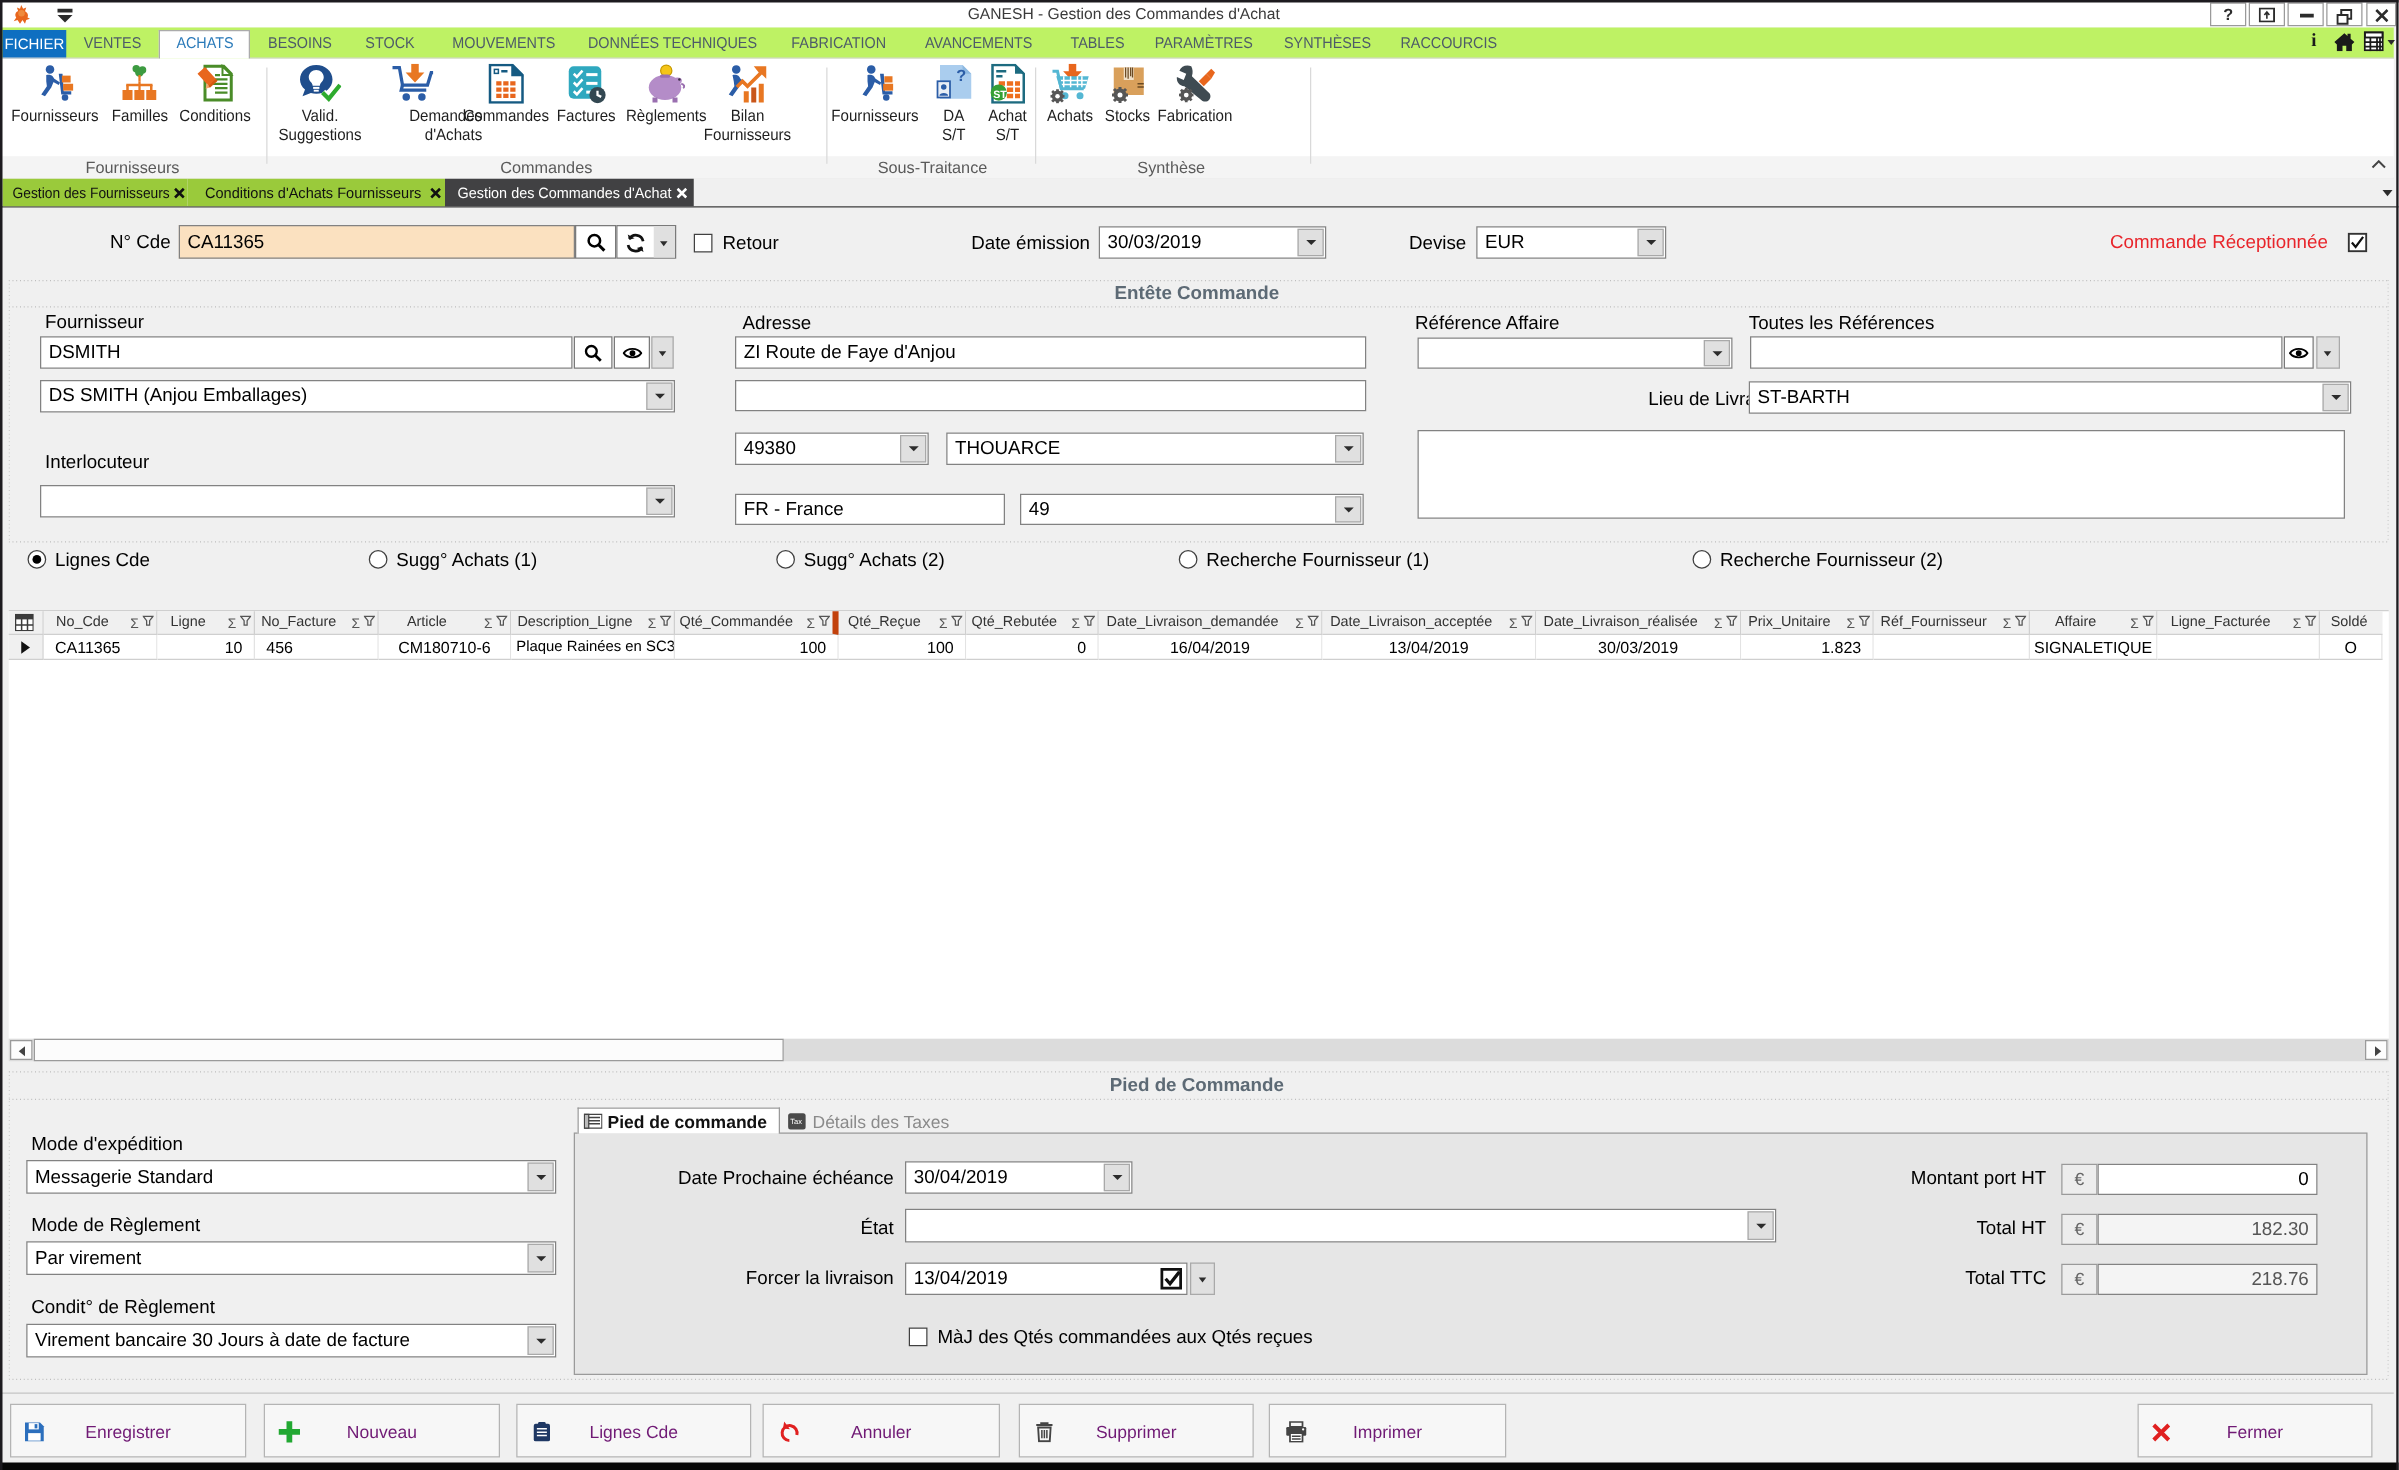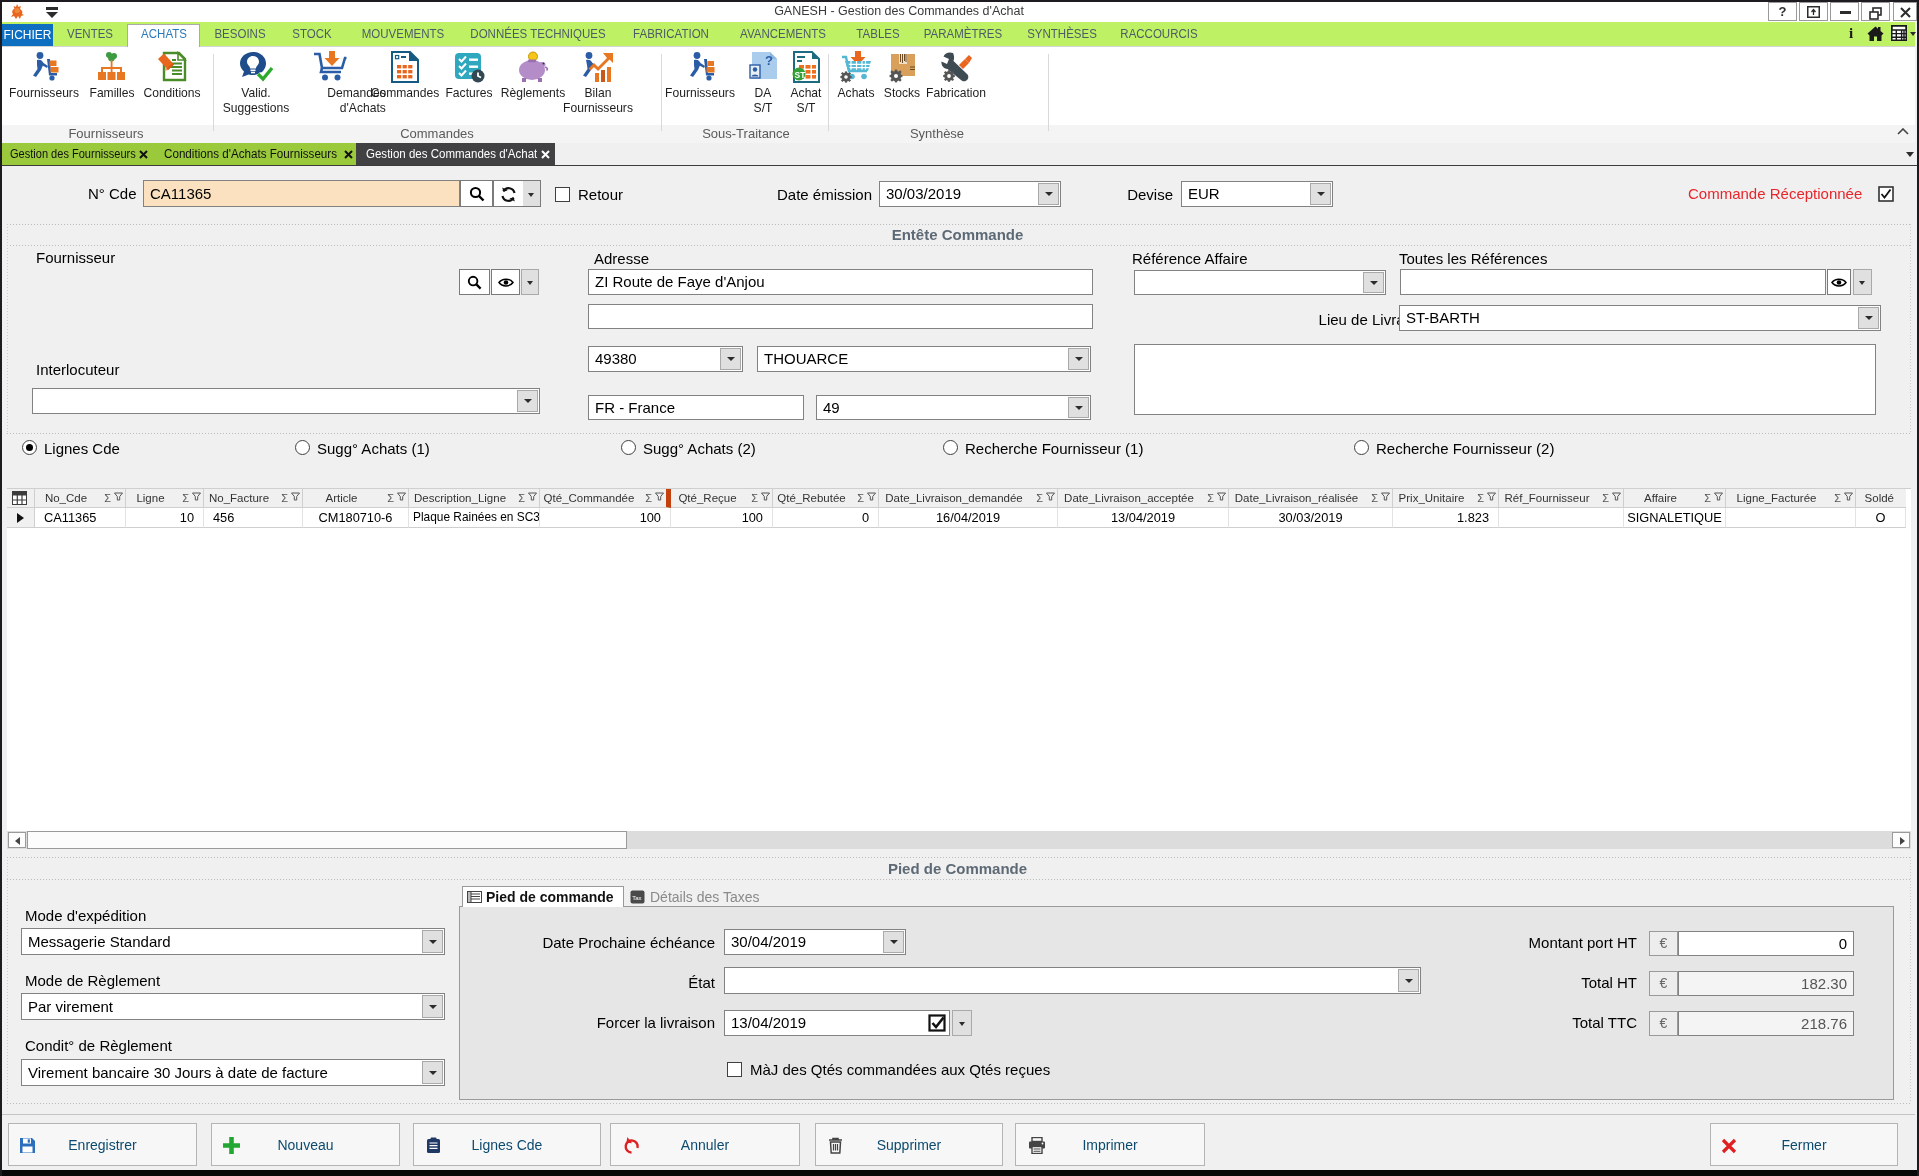--- a/index.html
+++ b/index.html
@@ -17,21 +17,21 @@
 .radio.sel:after { content:""; position:absolute; left:3px; top:3px; width:7px; height:7px; border-radius:50%; background:#000; }
 .dotline { position:absolute; height:1px; background-image:linear-gradient(to right,#bbb 1px, transparent 1px); background-size:3px 1px; }
 .dotcol { position:absolute; width:1px; background-image:linear-gradient(to bottom,#ccc 1px, transparent 1px); background-size:1px 3px; }
 .sech { position:absolute; font-size:15px; font-weight:bold; color:#5d6a75; }
 .mtab { position:absolute; top:5px; transform:translateX(-50%) scaleX(0.92); font-size:12.5px; color:#4d5b68; white-space:nowrap; }
 .ric { position:absolute; width:120px; transform:translateX(-50%); text-align:center; }
 .ric .cap { margin-top:2px; font-size:13px; color:#1e1e1e; line-height:15px; transform:scaleX(0.93); }
 .rgrp { position:absolute; top:79px; transform:translateX(-50%); font-size:13px; color:#5a5a5a; white-space:nowrap; }
 .rsep { position:absolute; top:7px; height:77px; width:1px; background:#d9d9d9; }
 .btn { position:absolute; height:43px; background:#f7f7f7; border:1px solid #b4b4b4; }
-.btn span { position:absolute; left:0; right:0; top:13px; text-align:center; font-size:14px; color:#0c4a6e; }
+.btn span { position:absolute; left:0; right:0; top:13px; text-align:center; font-size:14px; color:#701a75; }
 svg { display:block; }
 </style>
 </head>
 <body>
 <div id="win">
 <div class="abs" style="left:0;top:0;width:1915px;height:22px;background:#fff;">
   <svg class="abs" style="left:9px;top:3px;" width="17" height="17" viewBox="0 0 17 17">
     <path d="M8 1 L9.5 4 L12 3 L11 6 C13 7 14 9 13 11 L15 12 L12 13 L11 16 L9 13 L7 16 L5 13 L2 14 L4 11 C2.5 9 3.5 6.5 5.5 5.8 L4.5 3 L7 4 Z" fill="#e8661d"></path>
     <circle cx="8.2" cy="7.5" r="2.6" fill="#ef8a3c"></circle>
   </svg>
@@ -381,35 +381,37 @@
 <div class="lbl" style="left:1688px;top:185px;color:#e8252b;">Commande Réceptionnée</div>
 <svg class="abs" style="left:1878px;top:186px;" width="16" height="16" viewBox="0 0 16 16">
       <rect x="1" y="1" width="14" height="14" fill="#fff" stroke="#333" stroke-width="1.6"></rect>
       <path d="M3.5 8 L6.5 11.5 L12.5 3.5" fill="none" stroke="#111" stroke-width="1.8"></path>
     </svg>
 <div class="dotline" style="left:7px;top:224px;width:1904px;"></div>
 <div class="dotline" style="left:7px;top:245px;width:1904px;"></div>
 <div class="sech" style="left:0;top:226px;width:1915px;text-align:center;">Entête Commande</div>
 
 <div class="lbl" style="left:36px;top:249px;">Fournisseur</div>
+<div class="inp" style="left:32px;top:269px;width:426px;height:26px;line-height:24px;">DSMITH</div>
 <div class="abs" style="left:459px;top:269px;width:31px;height:26px;background:#fff;border:1px solid #7a7a7a;">
   <svg style="margin:5px auto 0;" width="15" height="15" viewBox="0 0 16 16">
         <circle cx="6.5" cy="6.5" r="4.6" fill="none" stroke="#000" stroke-width="2"></circle>
         <path d="M10 10 L14.5 14.5" stroke="#000" stroke-width="2.4"></path>
       </svg>
 </div>
 <div class="abs" style="left:491px;top:269px;width:29px;height:26px;background:#fff;border:1px solid #7a7a7a;">
   <svg style="margin:7px auto 0;" width="16" height="11" viewBox="0 0 16 11">
         <path d="M1 5.5 C4 1 12 1 15 5.5 C12 10 4 10 1 5.5 Z" fill="none" stroke="#000" stroke-width="1.5"></path>
         <circle cx="8" cy="5.5" r="2.3" fill="#000"></circle>
       </svg>
 </div>
 <div class="abs" style="left:521px;top:269px;width:18px;height:26px;background:#e0e0e0;border:1px solid #a9a9a9;">
   <div class="abs" style="left:5px;top:11px;width:0;height:0;border-left:3.5px solid transparent;border-right:3.5px solid transparent;border-top:4px solid #2c2c2c;"></div>
 </div>
+<div class="inp" style="left:32px;top:304px;width:508px;height:26px;line-height:24px;">DS SMITH (Anjou Emballages)<div class="dd"></div></div>
 <div class="lbl" style="left:36px;top:361px;">Interlocuteur</div>
 <div class="inp" style="left:32px;top:388px;width:508px;height:26px;line-height:24px;">
       <div class="dd"></div>
     </div>
 
 <div class="lbl" style="left:594px;top:250px;">Adresse</div>
 <div class="inp" style="left:588px;top:269px;width:505px;height:26px;line-height:24px;">ZI Route de Faye d'Anjou</div>
 <div class="inp" style="left:588px;top:304px;width:505px;height:25px;line-height:23px;"></div>
 <div class="inp" style="left:588px;top:346px;width:155px;height:26px;line-height:24px;">49380<div class="dd"></div></div>
 <div class="inp" style="left:757px;top:346px;width:334px;height:26px;line-height:24px;">THOUARCE<div class="dd"></div></div>

